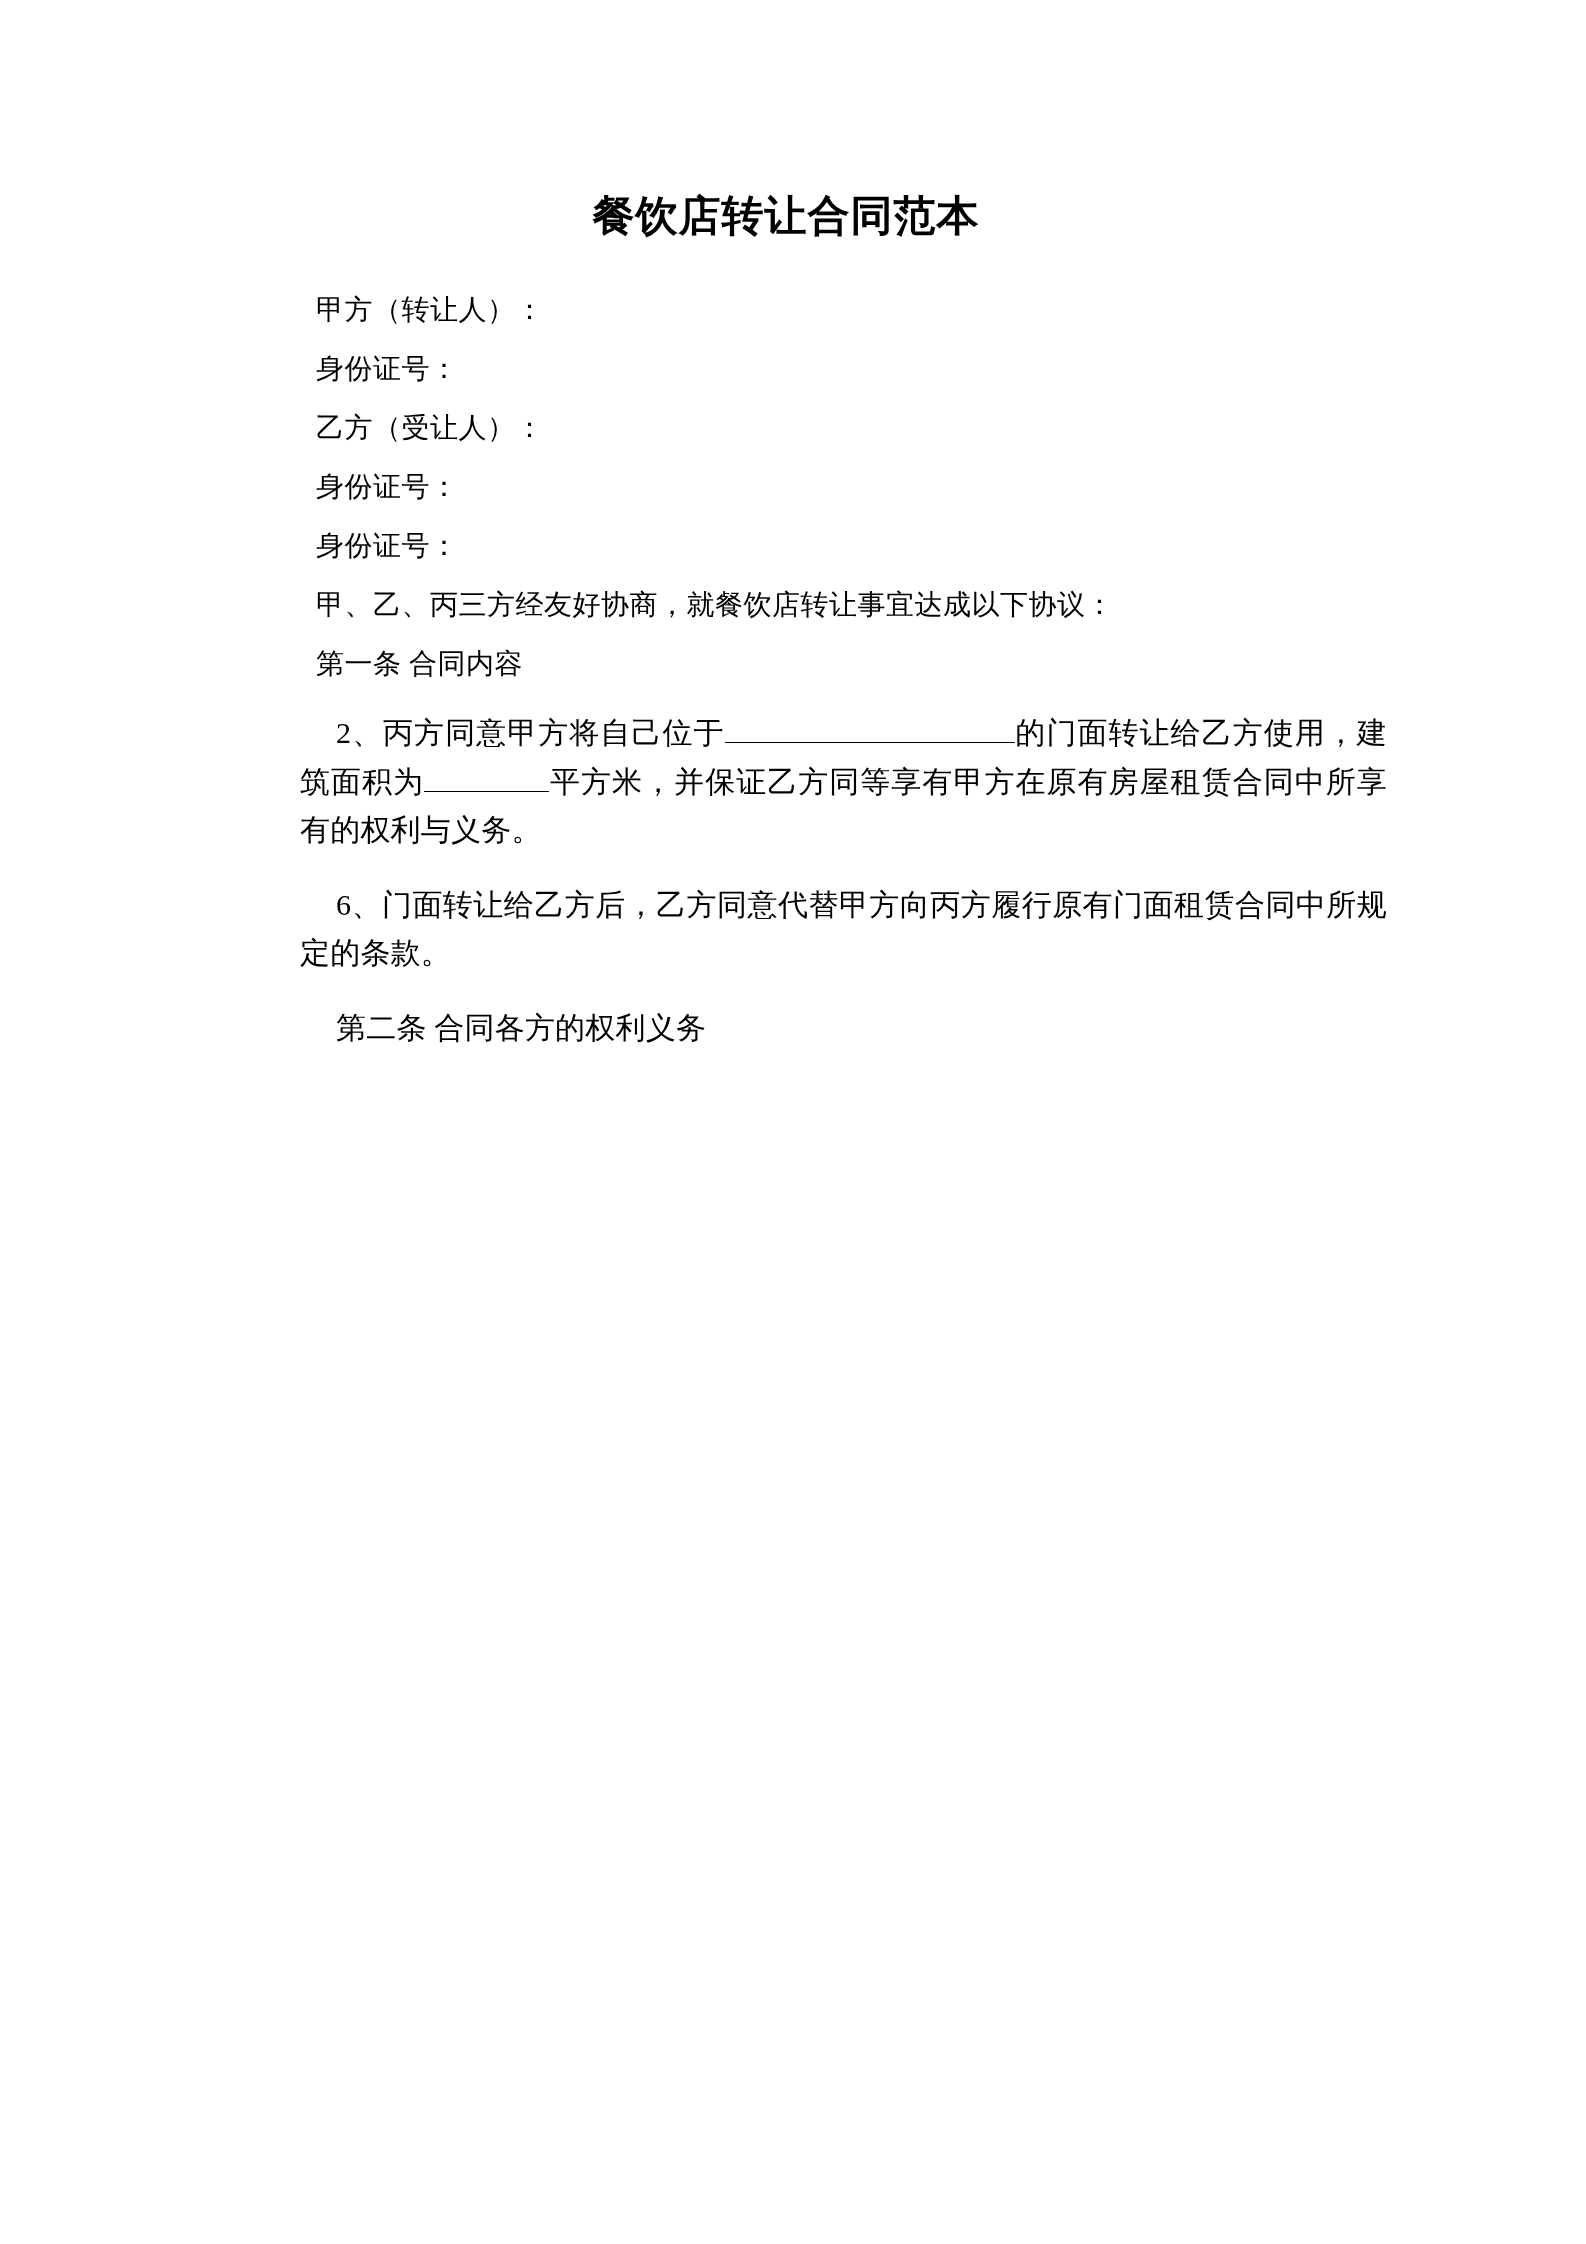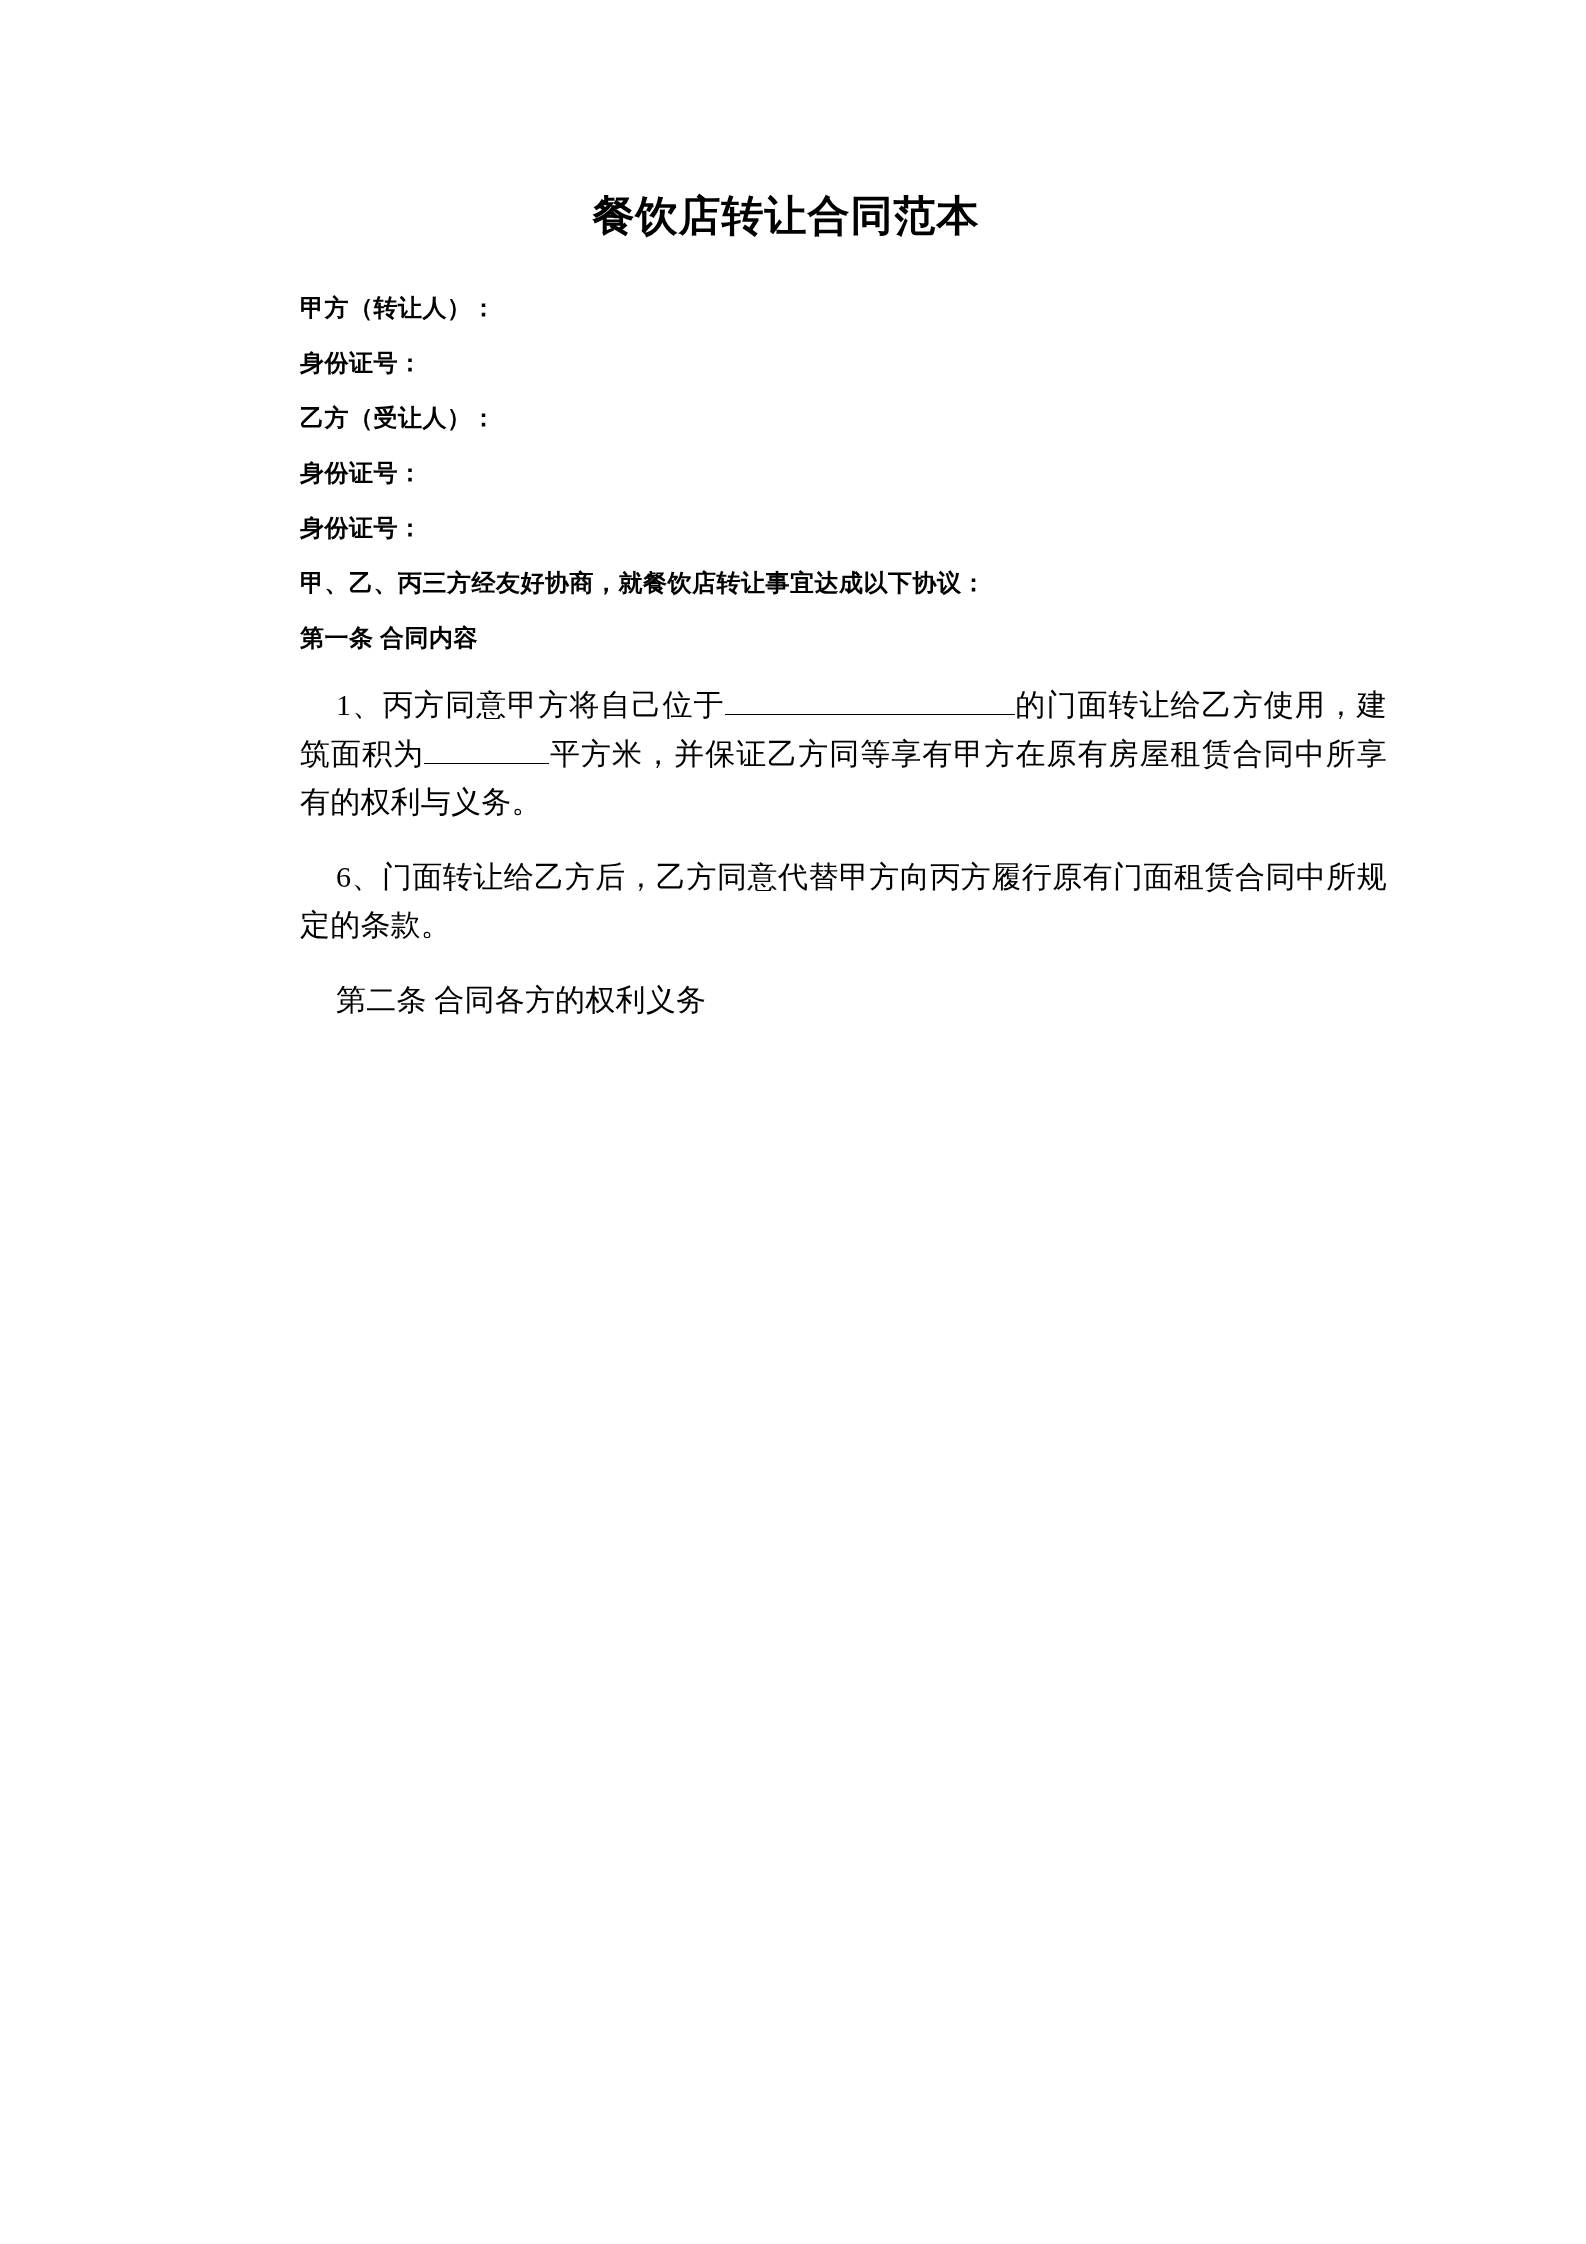--- a/index.html
+++ b/index.html
@@ -30,27 +30,26 @@
     text-align: center;
     letter-spacing: 1px;
     margin: 38px 0 52px 0;
     color: #000;
   }
   .body-block {
     padding-left: 125px;
     padding-right: 10px;
   }
   p.line {
-    font-size: 24px;
+    font-size: 28px;
     line-height: 1.0;
-    margin: 0 0 31px 0;
+    margin: 0 0 31px 16px;
     letter-spacing: 0.5px;
     text-align: justify;
     text-justify: inter-ideograph;
-    font-weight: bold;
   }
   p.para {
     font-size: 30px;
     line-height: 1.62;
     margin: 0 0 6px 0;
     letter-spacing: 0.2px;
     text-align: justify;
     text-justify: inter-ideograph;
     text-indent: 0;
   }
@@ -89,21 +88,21 @@
     <p class="line">乙方（受让人）：</p>
     <p class="line">身份证号：</p>
     <p class="line">身份证号：</p>
 
     <p class="line">甲、乙、丙三方经友好协商，就餐饮店转让事宜达成以下协议：</p>
 
     <p class="line">第一条  合同内容</p>
 
     <div class="blk">
       <p class="para indent">
-        <span>1、丙方同意甲方将自己位于</span><span class="u u-lg"></span><span>的门面转让给乙方使用，建筑面积为</span><span class="u u-md"></span><span>平方米，并保证乙方同等享有甲方在原有房屋租赁合同中所享有的权利与义务。</span>
+        <span>2、丙方同意甲方将自己位于</span><span class="u u-lg"></span><span>的门面转让给乙方使用，建筑面积为</span><span class="u u-md"></span><span>平方米，并保证乙方同等享有甲方在原有房屋租赁合同中所享有的权利与义务。</span>
       </p>
     </div>
 
     <div class="gap-sm"></div>
 
 
     <div class="gap-sm"></div>
 
     <div class="blk">
       <p class="para indent">6、门面转让给乙方后，乙方同意代替甲方向丙方履行原有门面租赁合同中所规定的条款。</p>

